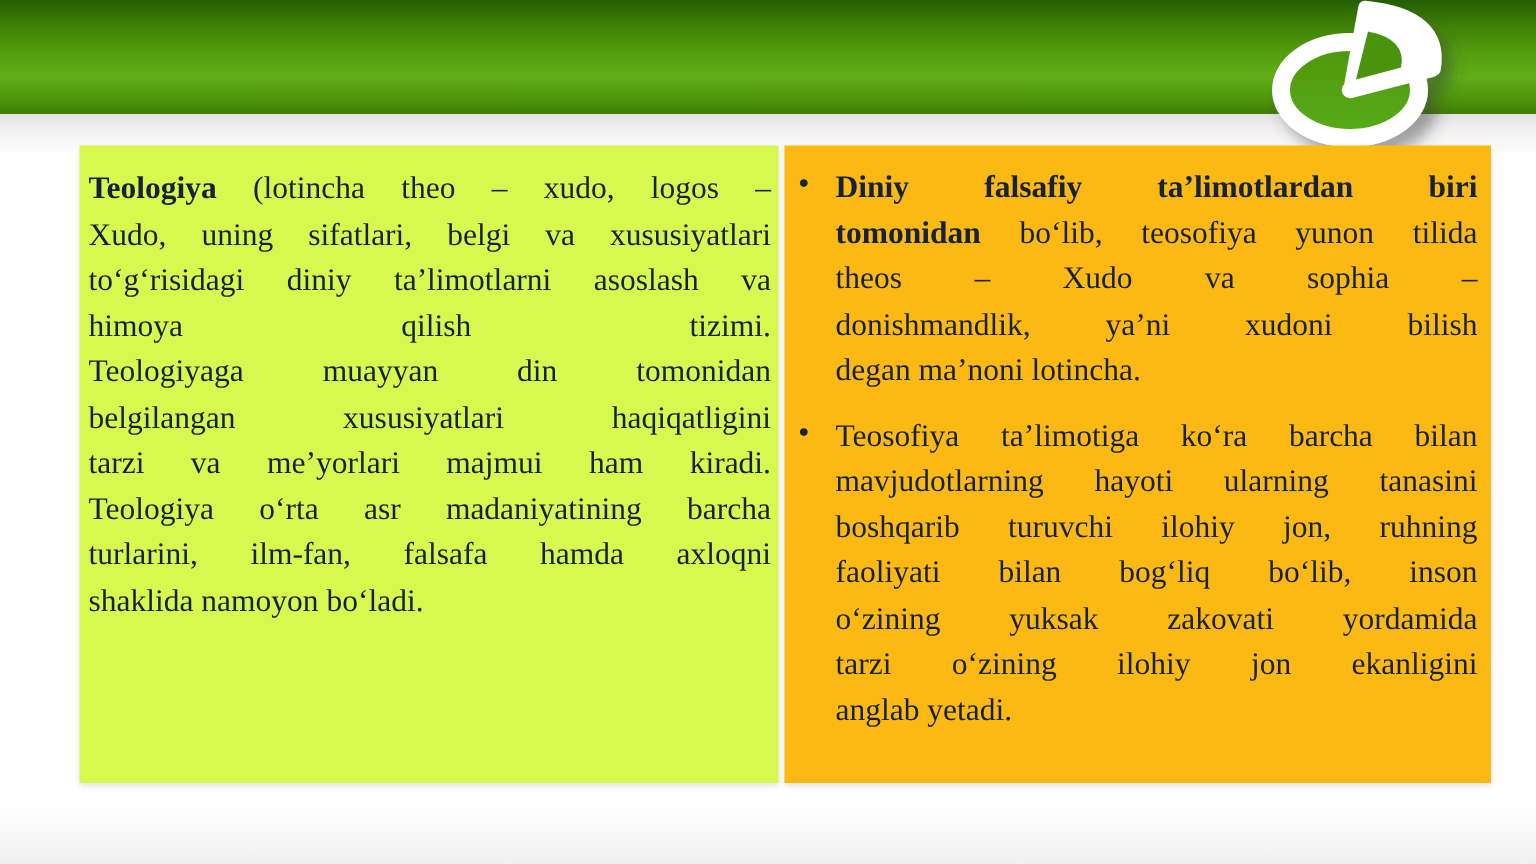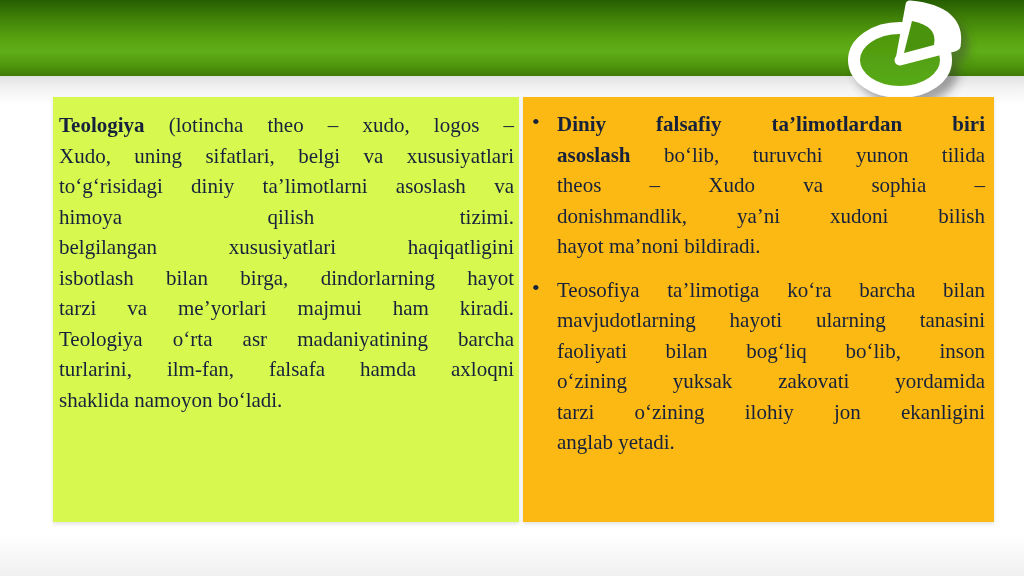--- a/index.html
+++ b/index.html
@@ -90,41 +90,42 @@
       <path d="M72 60 L82 5 Q134 10 128 46 Z" fill="#ffffff" stroke="#ffffff" stroke-width="9" stroke-linejoin="round"></path>
       <path d="M76 53 L84 21 Q110 26 106 45 Z" fill="#4a930c"></path>
     </g>
   </svg>
 
   <div class="box left-box">
     <div class="line"><b>Teologiya</b> <span>(lotincha theo – xudo, logos –</span></div>
     <div class="line">Xudo, uning sifatlari, belgi va xususiyatlari</div>
     <div class="line">to‘g‘risidagi diniy ta’limotlarni asoslash va</div>
     <div class="line">himoya qilish tizimi.</div>
+    <div class="line">Teologiyaga muayyan din tomonidan</div>
     <div class="line">belgilangan xususiyatlari haqiqatligini</div>
-    <div class="line">isbotlash bilan birga, dindorlarning hayot</div>
     <div class="line">tarzi va me’yorlari majmui ham kiradi.</div>
     <div class="line">Teologiya o‘rta asr madaniyatining barcha</div>
     <div class="line">turlarini, ilm-fan, falsafa hamda axloqni</div>
     <div class="line end">shaklida namoyon bo‘ladi.</div>
   </div>
 
   <div class="box right-box">
     <div class="bullet">
       <span class="dot">•</span>
       <div class="line"><b>Diniy falsafiy ta’limotlardan biri</b></div>
-      <div class="line"><b>asoslash</b> <span>bo‘lib, turuvchi yunon tilida</span></div>
+      <div class="line"><b>tomonidan</b> <span>bo‘lib, teosofiya yunon tilida</span></div>
       <div class="line">theos – Xudo va sophia –</div>
       <div class="line">donishmandlik, ya’ni xudoni bilish</div>
-      <div class="line end">hayot ma’noni bildiradi.</div>
+      <div class="line end">degan ma’noni lotincha.</div>
     </div>
     <div class="bullet">
       <span class="dot">•</span>
       <div class="line">Teosofiya ta’limotiga ko‘ra barcha bilan</div>
       <div class="line">mavjudotlarning hayoti ularning tanasini</div>
+      <div class="line">boshqarib turuvchi ilohiy jon, ruhning</div>
       <div class="line">faoliyati bilan bog‘liq bo‘lib, inson</div>
       <div class="line">o‘zining yuksak zakovati yordamida</div>
       <div class="line">tarzi o‘zining ilohiy jon ekanligini</div>
       <div class="line end">anglab yetadi.</div>
     </div>
   </div>
 
 </div>
 
 </body></html>

